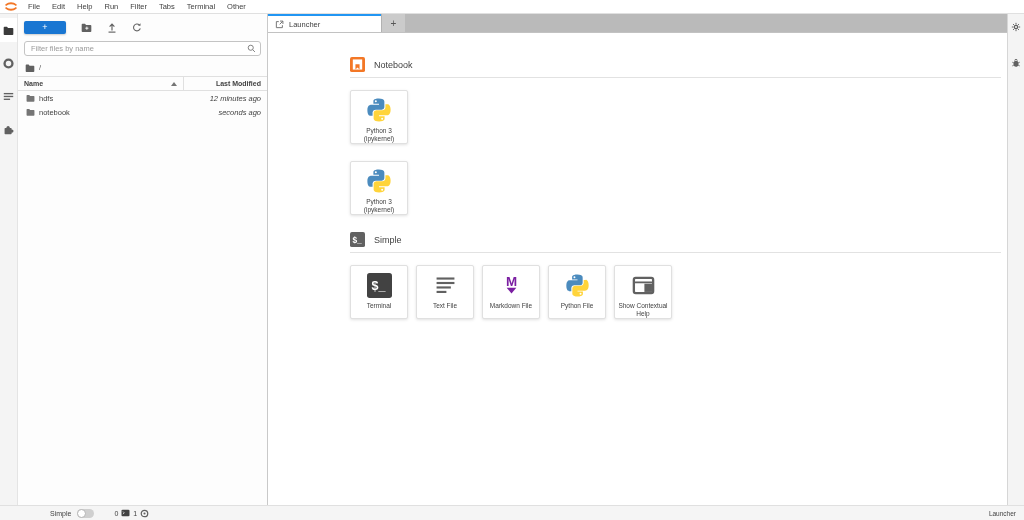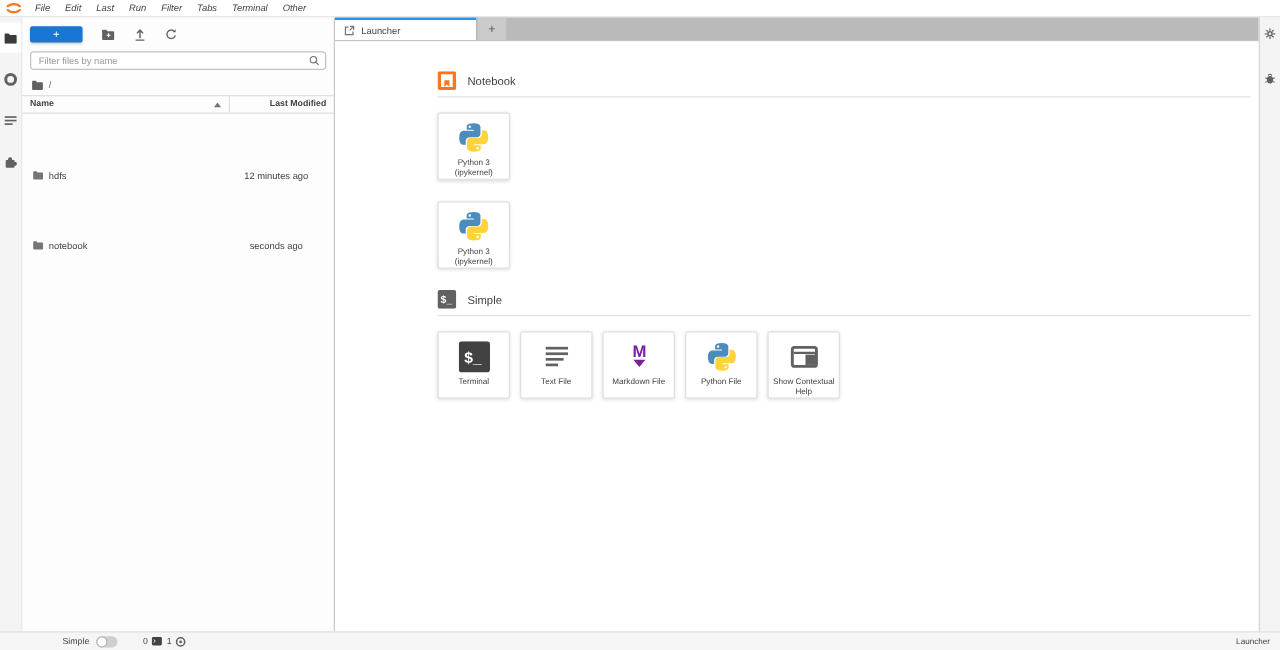--- a/index.html
+++ b/index.html
@@ -2,21 +2,21 @@
 <html><head>
 <meta charset="utf-8">
 <style>
   * { margin:0; padding:0; box-sizing:border-box; }
   html,body { width:1024px; height:520px; overflow:hidden; background:#fff;
     font-family:"Liberation Sans", sans-serif; color:#424242; }
   .app { width:1024px; height:520px; display:flex; flex-direction:column; }
 
   
   .menubar { height:14px; background:#fff; border-bottom:1px solid #e0e0e0;
-    display:flex; align-items:center; flex:0 0 14px;font-style:italic; }
+    display:flex; align-items:center; flex:0 0 14px; }
   .logo { width:22px; display:flex; justify-content:center; align-items:center; }
   .menu-item { font-size:7.5px; color:#424242; padding:0 6px; cursor:default; }
 
   
   .body { flex:1 1 auto; display:flex; min-height:0; }
 
   
   .activitybar { width:18px; background:#f4f4f4; border-right:1px solid #e4e4e4;
     display:flex; flex-direction:column; align-items:stretch; padding-top:4px; }
   .act-slot { height:24px; margin-bottom:9px; display:flex; align-items:center; justify-content:center; }
@@ -36,24 +36,24 @@
     font-family:"Liberation Sans", sans-serif; }
   .fb-search input::placeholder { color:#9a9a9a; }
   .fb-search .mag { position:absolute; right:5px; top:3px; }
   .fb-crumbs { display:flex; align-items:center; gap:4px; padding:1px 7px 4px; color:#616161; }
   .fb-head { display:flex; align-items:center; height:15px; border-top:1px solid #e0e0e0;
     border-bottom:1px solid #e0e0e0; padding:0 6px; font-weight:bold; font-size:7px; color:#424242; }
   .fb-head .name-col { flex:1 1 auto; display:flex; align-items:center; }
   .fb-head .sort { margin-right:6px; }
   .fb-head .mod-col { width:78px; text-align:right; border-left:1px solid #e0e0e0; padding-left:4px;
     height:100%; display:flex; align-items:center; justify-content:flex-end; }
-  .fb-row { display:flex; align-items:center; height:14px; padding:0 6px; cursor:pointer;margin-top:42px; }
+  .fb-row { display:flex; align-items:center; height:14px; padding:0 6px; cursor:pointer; }
   .fb-row .f-ic { margin:0 4px 0 2px; display:flex; }
   .fb-row .f-name { flex:1 1 auto; font-size:7.5px; }
-  .fb-row .f-mod { width:80px; text-align:center; font-size:7.5px; color:#424242; }
+  .fb-row .f-mod { width:80px; text-align:right; font-size:7.5px; color:#424242;font-style:italic; }
 
   
   .dock { flex:1 1 auto; display:flex; flex-direction:column; min-width:0; }
   .tabbar { height:19px; background:#bababa; display:flex; align-items:stretch;
     border-bottom:1px solid #c2c2c2; flex:0 0 19px; }
   .tab { width:113px; background:#fff; border-top:2px solid #2196f3;
     display:flex; align-items:center; gap:5px; padding:0 7px; font-size:7.5px; color:#424242; cursor:pointer; }
   .add-tab { width:24px; background:#cbcbcb; display:flex; align-items:center; justify-content:center;
     color:#555; font-size:10px; cursor:pointer; border-left:1px solid #b2b2b2; }
 
@@ -93,21 +93,21 @@
 
   <div class="menubar">
     <span class="logo">
       <svg width="14" height="11" viewBox="0 0 16 12">
         <path d="M2.5 4.2c3-2.6 8-2.6 11 0" fill="none" stroke="#F37726" stroke-width="2.1" stroke-linecap="round"></path>
         <path d="M2.5 7.8c3 2.6 8 2.6 11 0" fill="none" stroke="#F37726" stroke-width="2.1" stroke-linecap="round"></path>
       </svg>
     </span>
     <span class="menu-item">File</span>
     <span class="menu-item">Edit</span>
-    <span class="menu-item">Last</span>
+    <span class="menu-item">Help</span>
     <span class="menu-item">Run</span>
     <span class="menu-item">Filter</span>
     <span class="menu-item">Tabs</span>
     <span class="menu-item">Terminal</span>
     <span class="menu-item">Other</span>
   </div>
 
   <div class="body">
 
     <div class="activitybar">

